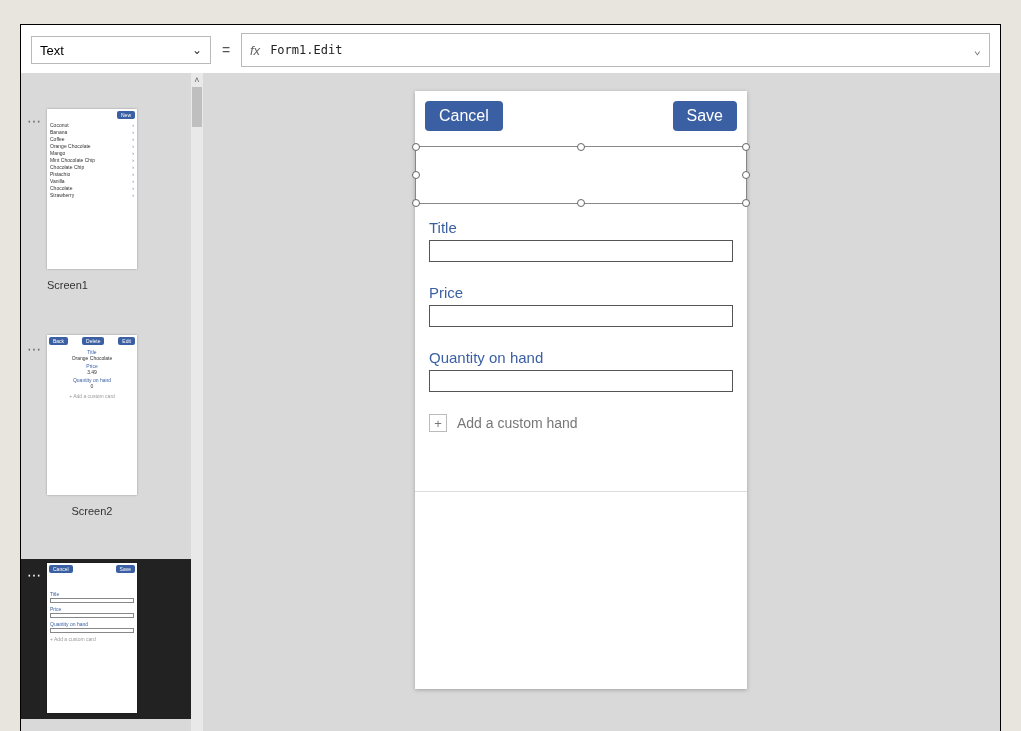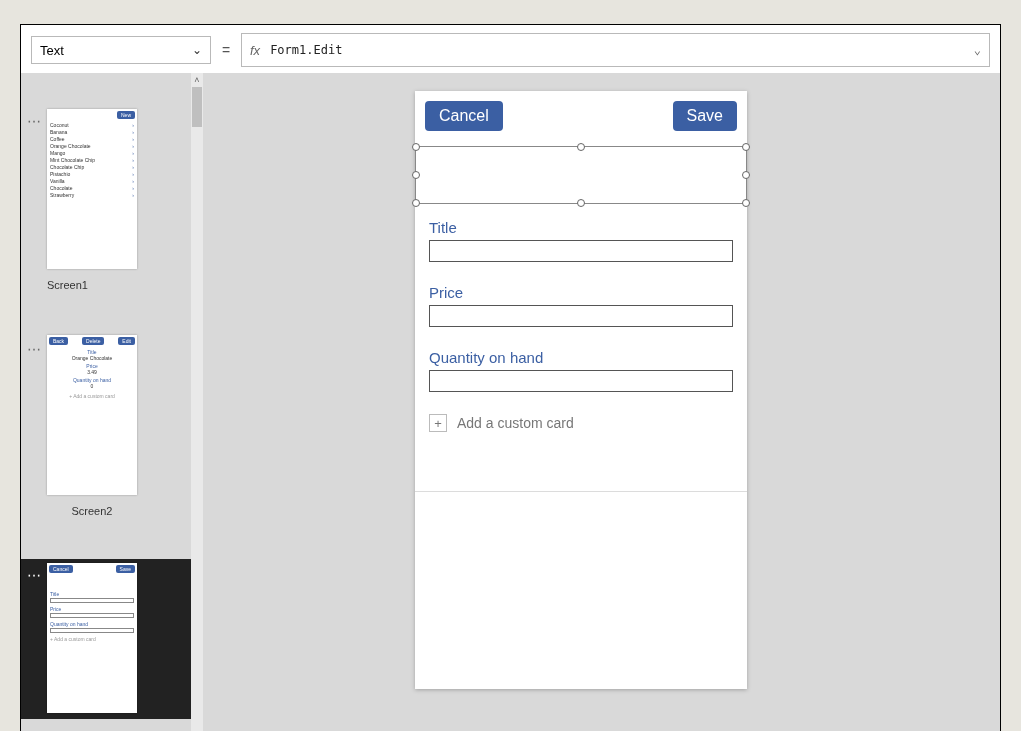--- a/index.html
+++ b/index.html
@@ -391,21 +391,21 @@
           <div class="field-input"></div>
 
           <div class="field-label">Price</div>
           <div class="field-input"></div>
 
           <div class="field-label">Quantity on hand</div>
           <div class="field-input"></div>
 
           <div class="add-card-row">
             <div class="plus-box">+</div>
-            <span>Add a custom card</span>
+            <span>Add a custom hand</span>
           </div>
         </div>
 
         <div class="phone-divider"></div>
       </div>
     </div>
 
   </div>
 </div>
 

